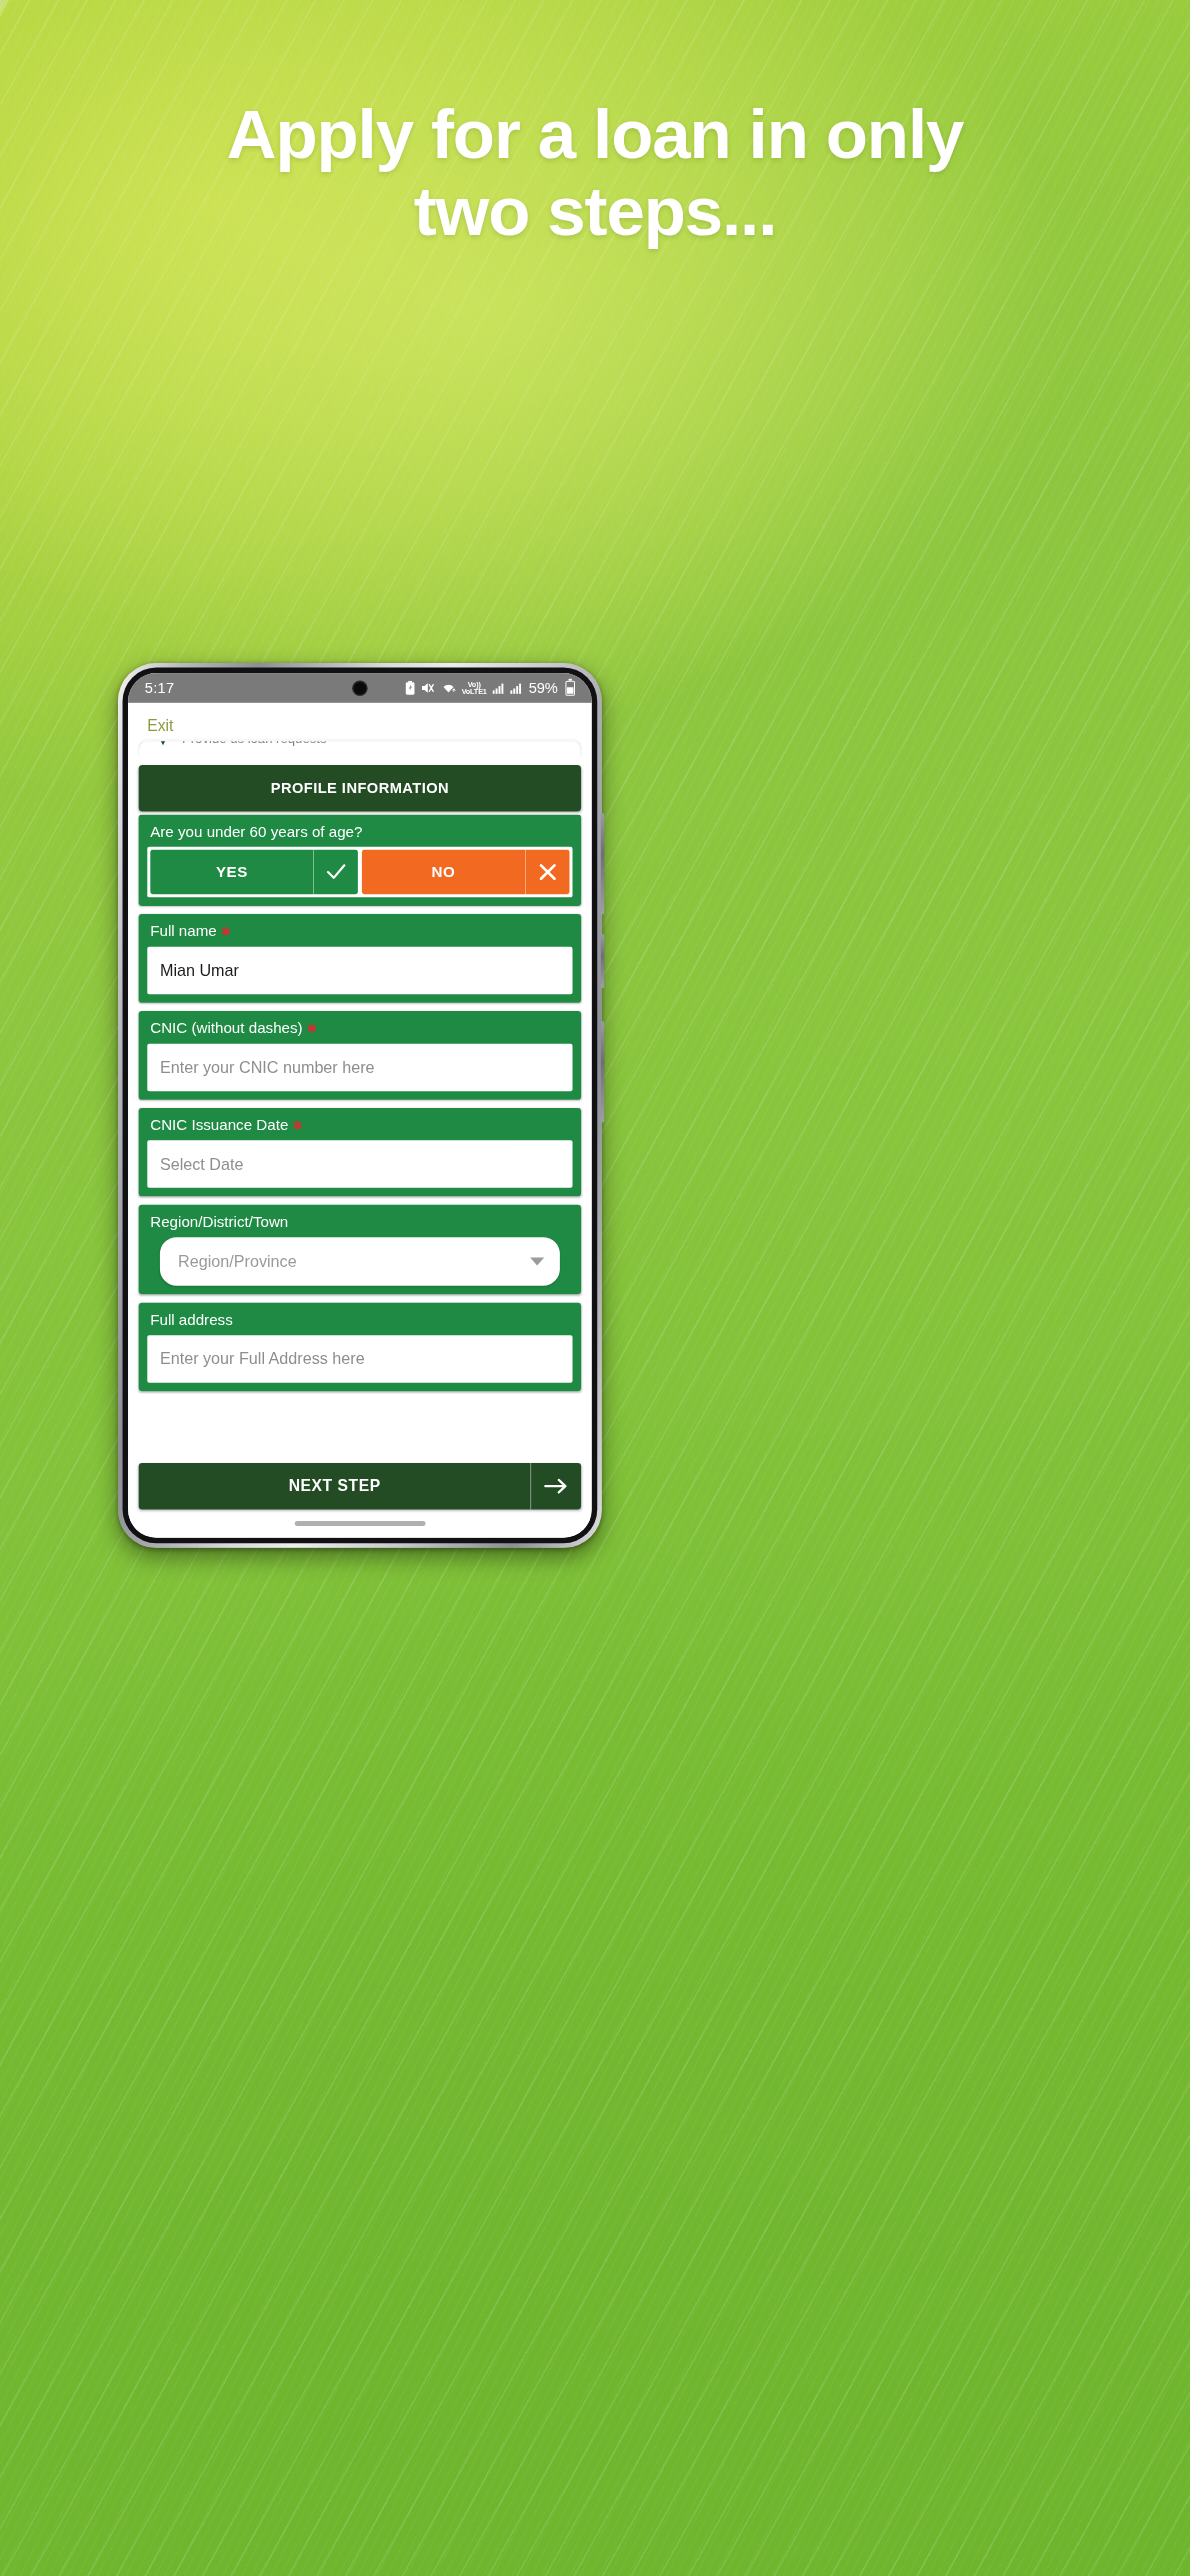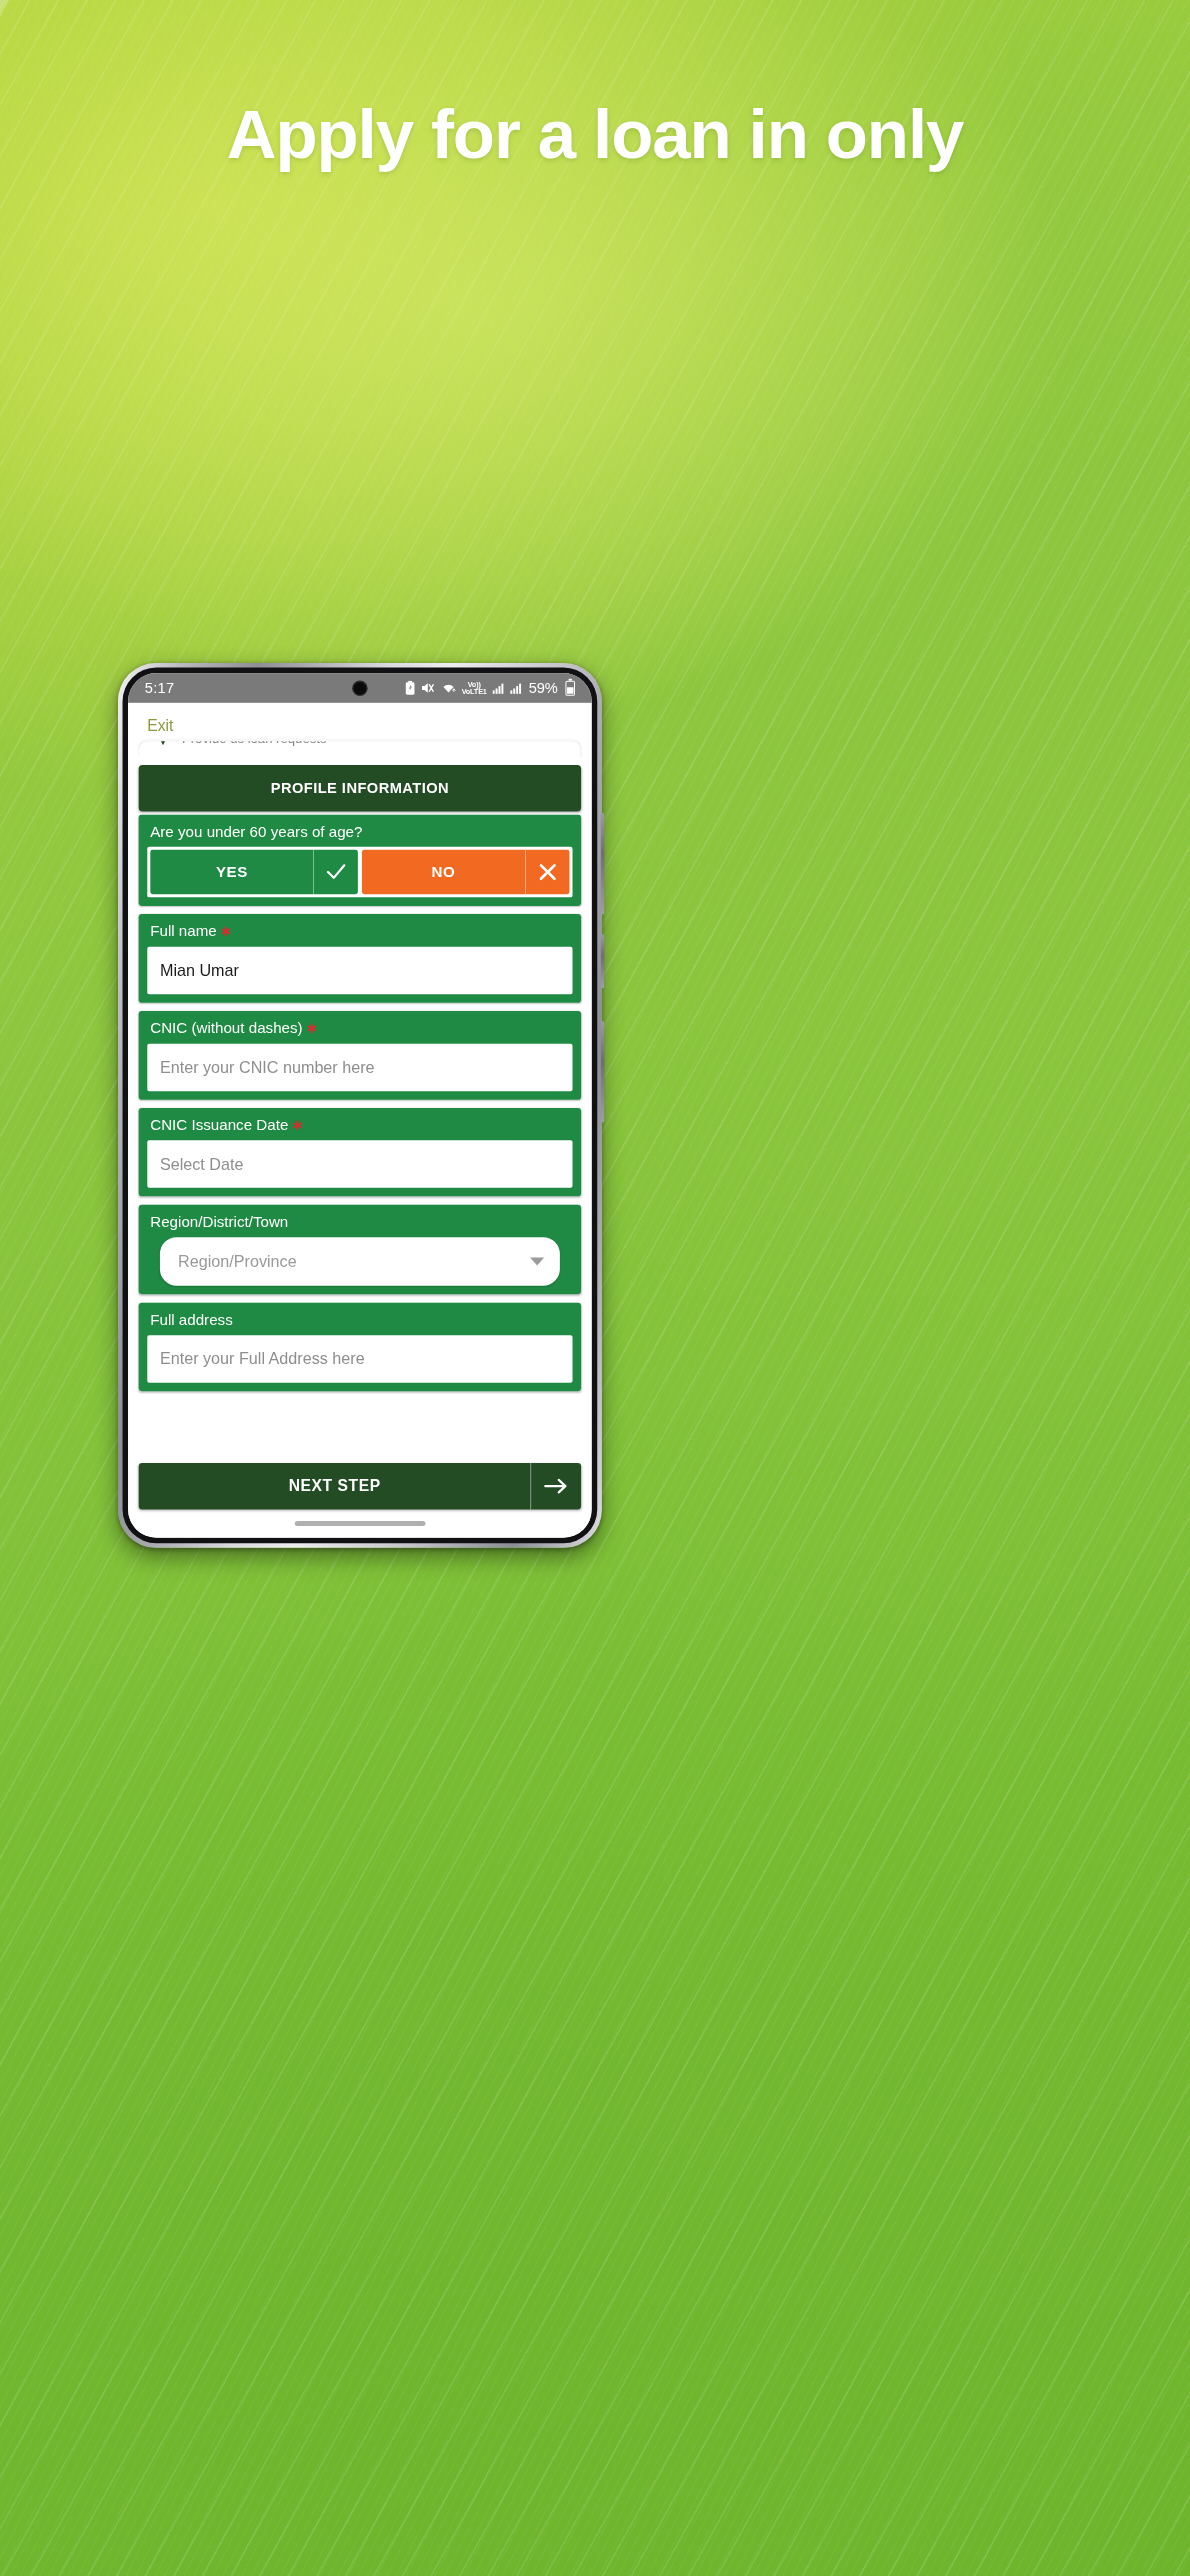--- a/index.html
+++ b/index.html
@@ -255,20 +255,21 @@
 </head>
 <body>
 
 <div id="bg">
   <div id="bg-veins"></div>
   <div id="bg-glow"></div>
 </div>
 
 <div id="headline">
   <div>Apply for a loan in only</div>
+  <div>two steps...</div>
 </div>
 
 <div id="phone">
   <div class="phone-outer"></div>
   <div class="side-btn vol"></div>
   <div class="side-btn pwr"></div>
   <div class="side-btn vol2"></div>
   <div class="phone-mid"></div>
 
   <div class="phone-screen">

